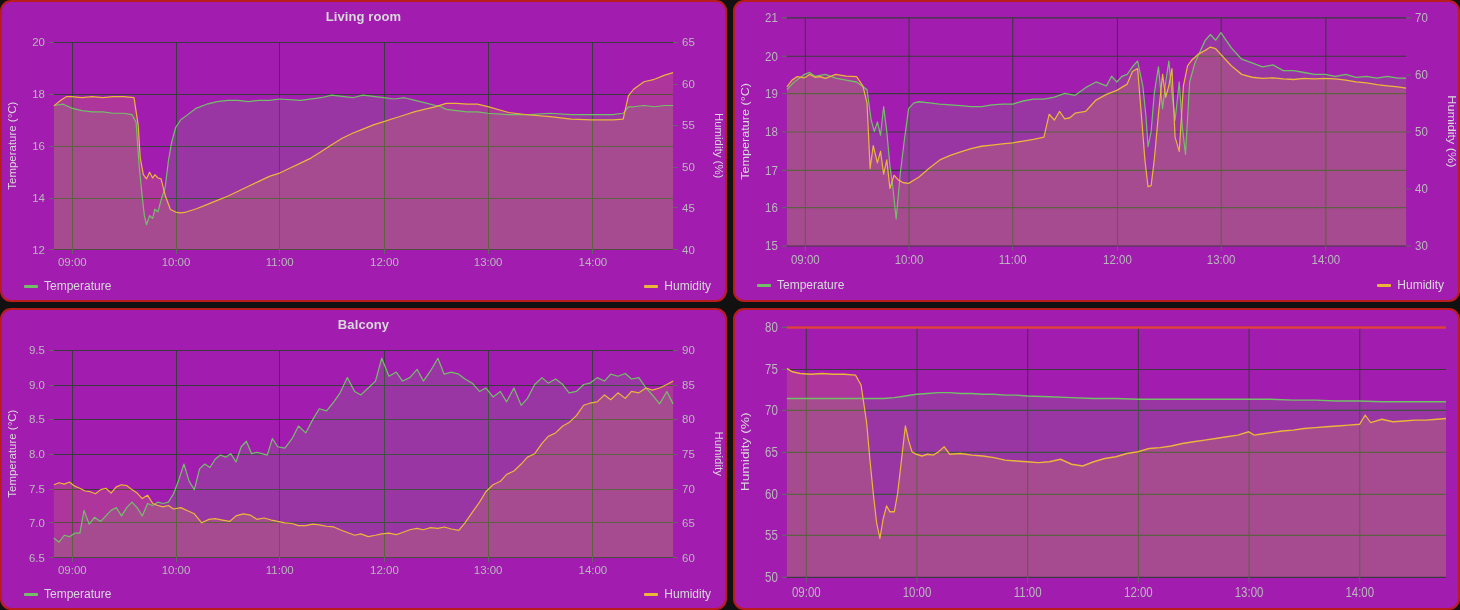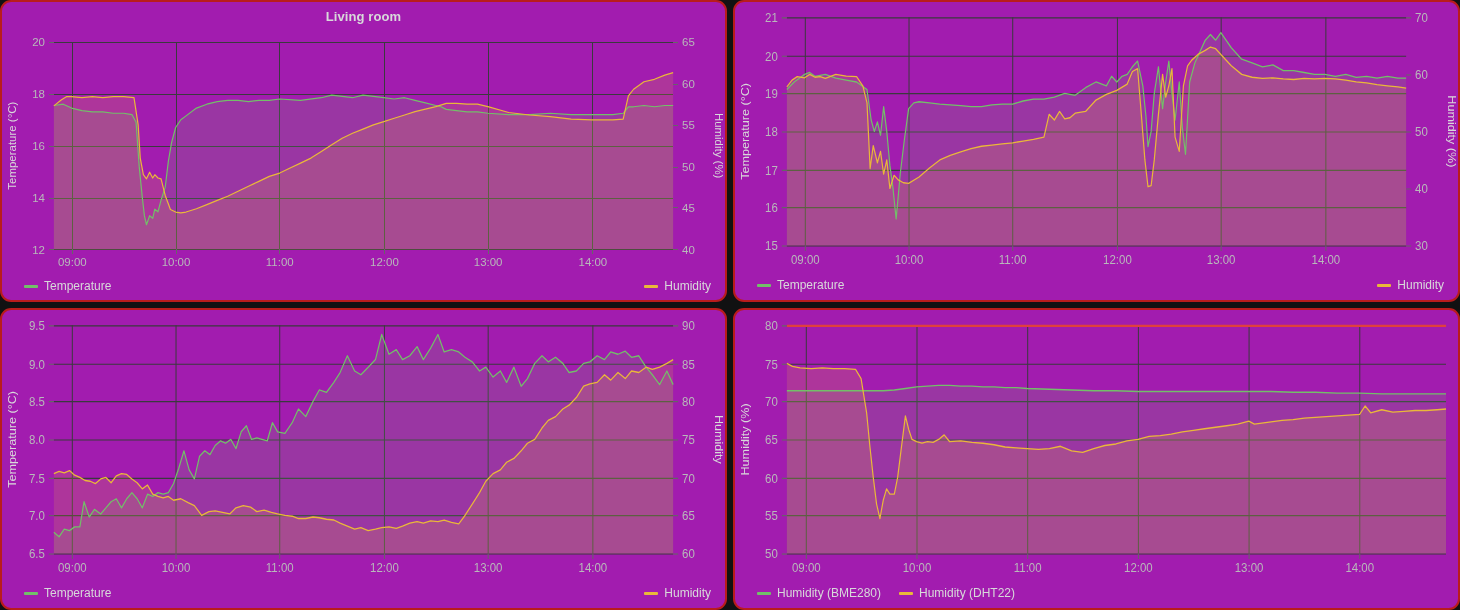--- a/index.html
+++ b/index.html
@@ -215,20 +215,21 @@
           <span class="legend-swatch" style="background: rgb(115, 191, 105);"></span>
           <span class="legend-label">Temperature</span>
         </span>
         <span class="legend-item right">
           <span class="legend-swatch" style="background: rgb(234, 184, 57);"></span>
           <span class="legend-label">Humidity</span>
         </span>
       </div>
     </div>
     <div class="panel">
+      <div class="panel-title">Balcony</div>
       <div class="panel-graph">
         <svg viewBox="0 0 725 248" preserveAspectRatio="none">
           <defs></defs>
           <line x1="52" x2="673" y1="222.5" y2="222.5" class="gridline"></line>
           <line x1="52" x2="673" y1="187.5" y2="187.5" class="gridline"></line>
           <line x1="52" x2="673" y1="153.5" y2="153.5" class="gridline"></line>
           <line x1="52" x2="673" y1="118.5" y2="118.5" class="gridline"></line>
           <line x1="52" x2="673" y1="83.5" y2="83.5" class="gridline"></line>
           <line x1="52" x2="673" y1="49.5" y2="49.5" class="gridline"></line>
           <line x1="52" x2="673" y1="14.5" y2="14.5" class="gridline"></line>
@@ -341,24 +342,14 @@
           <line x1="293.5" x2="293.5" y1="222" y2="227" class="tickmark"></line>
           <text x="293.5" y="239" text-anchor="middle" class="tick-label">11:00</text>
           <line x1="404.5" x2="404.5" y1="222" y2="227" class="tickmark"></line>
           <text x="404.5" y="239" text-anchor="middle" class="tick-label">12:00</text>
           <line x1="515.5" x2="515.5" y1="222" y2="227" class="tickmark"></line>
           <text x="515.5" y="239" text-anchor="middle" class="tick-label">13:00</text>
           <line x1="626.5" x2="626.5" y1="222" y2="227" class="tickmark"></line>
           <text x="626.5" y="239" text-anchor="middle" class="tick-label">14:00</text>
         </svg>
       </div>
-      <div class="panel-legend">
-        <span class="legend-item">
-          <span class="legend-swatch" style="background: rgb(115, 191, 105);"></span>
-          <span class="legend-label">Humidity (BME280)</span>
-        </span>
-        <span class="legend-item">
-          <span class="legend-swatch" style="background: rgb(234, 184, 57);"></span>
-          <span class="legend-label">Humidity (DHT22)</span>
-        </span>
-      </div>
     </div>
   </div>
 
 </body></html>

